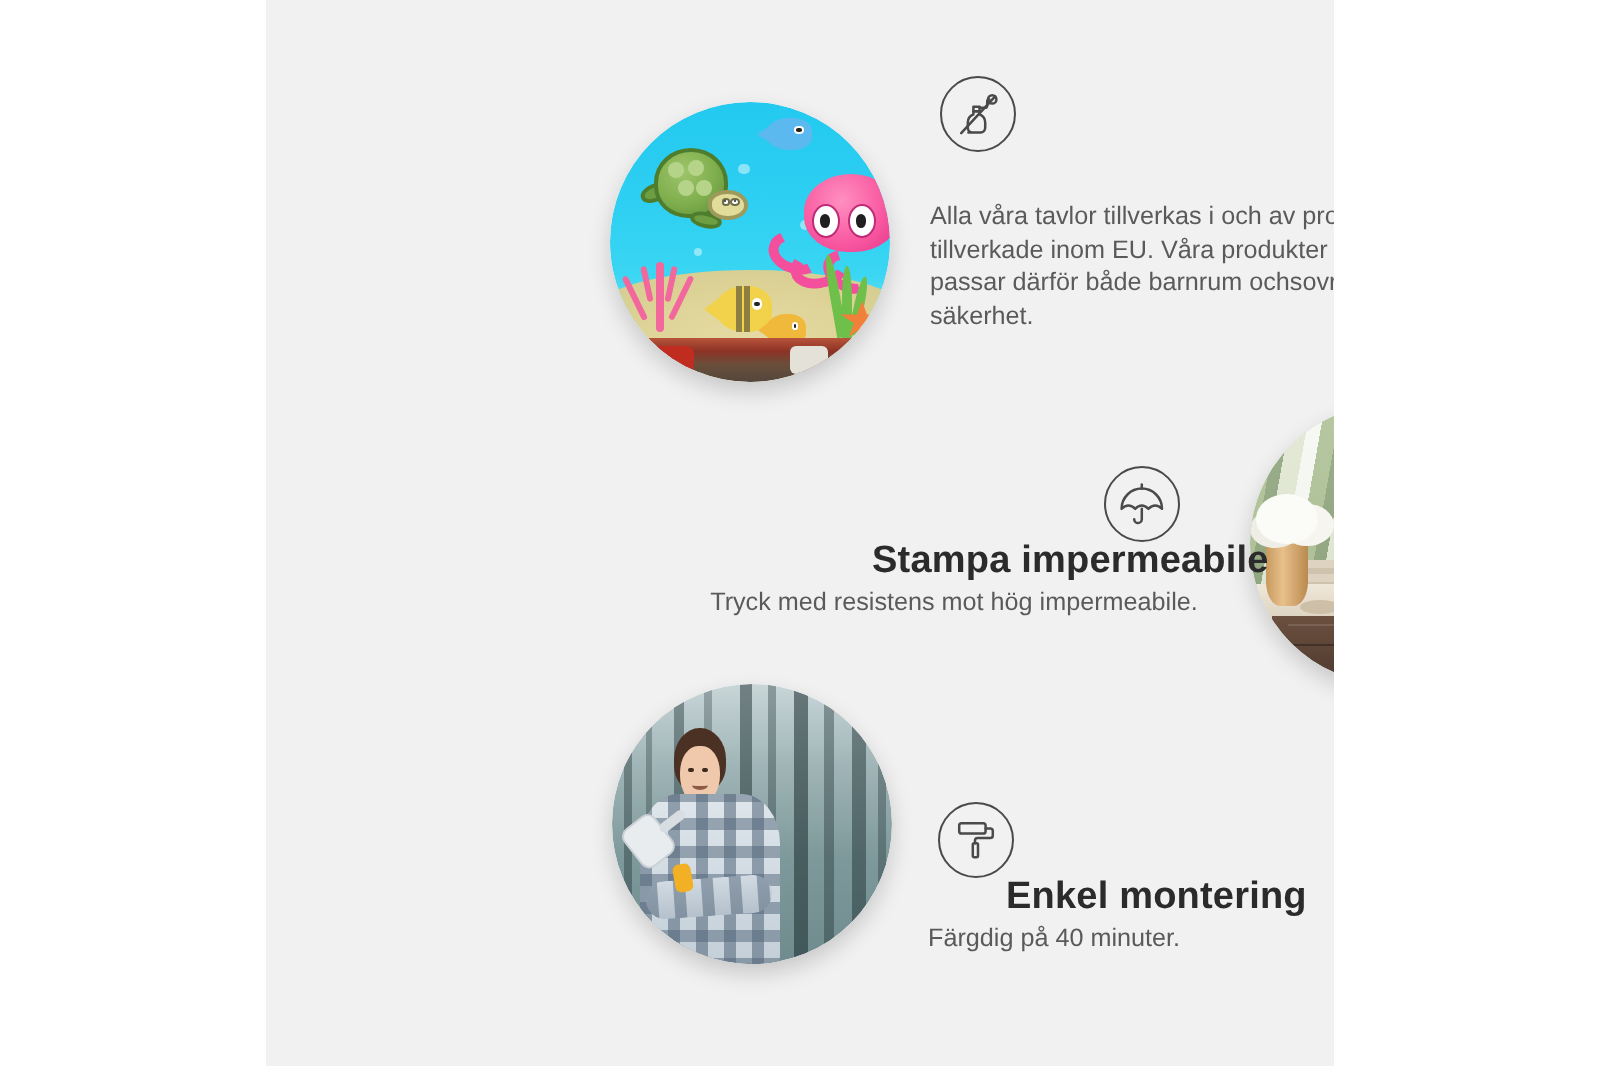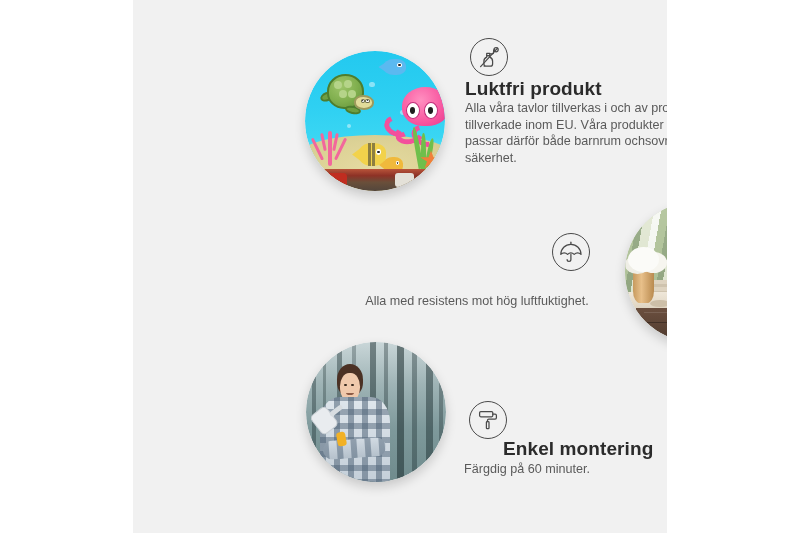--- a/index.html
+++ b/index.html
@@ -409,21 +409,20 @@
       <svg width="24" height="24" viewBox="0 0 24 24" fill="none" stroke="#4a4a4a" stroke-width="1.25" stroke-linecap="round" stroke-linejoin="round">
         <path d="M7.2 21.2h6.1c1.3 0 2.3-1 2.3-2.3v-2.6c0-1.8-1.1-3.4-2.8-4.1v-1.6H9.7v1.6c-1.7.7-2.8 2.3-2.8 4.1v2.6c0 1.3 1 2.3 2.3 2.3z"></path>
         <path d="M9.7 10.6h3.1V8.4H9.7z"></path>
         <path d="M12.8 8.9h2.6c.7 0 1.2-.5 1.2-1.2V5.8"></path>
         <circle cx="19.1" cy="4.7" r="2.1"></circle>
         <path d="M16.6 5.8c0-.6.5-1.1 1.1-1.1"></path>
         <line x1="3.6" y1="21.6" x2="20.6" y2="3.2"></line>
       </svg>
     </div>
 
-    <div class="feat-title" id="title-1">Luktfri produkt</div>
 
     <div class="feat-body" id="body-1">Alla våra tavlor tillverkas i och av produkter som är tillverkade inom EU. Våra produkter är luktfria och passar därför både barnrum ochsovrum. 100% säkerhet.</div>
 
     <div class="photo-circle" id="photo-bath">
       <div class="photo-inner">
         <div class="bath-bg"></div>
         <div class="bath-wall"></div>
 
         <div class="bath-splash"></div>
         <div class="bath-counter"></div>
@@ -439,22 +438,23 @@
     </div>
 
     <div class="icon-circle" id="icon-2">
       <svg width="24" height="22" viewBox="0 0 24 22" fill="none" stroke="#4a4a4a" stroke-width="1.25" stroke-linecap="round" stroke-linejoin="round">
         <path d="M1.8 13.4C1.8 7.8 6.3 3.3 11.9 3.3S22 7.8 22 13.4c-1.1-1.1-2.2-1.6-3.4-1.6s-2.3.5-3.4 1.6c-1.1-1.1-2.2-1.6-3.3-1.6s-2.2.5-3.3 1.6C7.5 12.3 6.4 11.8 5.2 11.8s-2.3.5-3.4 1.6z"></path>
         <line x1="11.9" y1="3.3" x2="11.9" y2="1.2"></line>
         <path d="M11.9 13.4v5.2c0 1.1-.9 1.9-1.9 1.9s-1.9-.9-1.9-1.9"></path>
       </svg>
     </div>
 
-
-    <div class="feat-body" id="body-2">Alla med resistens mot hög luftfuktighet.</div>
+    <div class="feat-title" id="title-2">Stampa impermeabile</div>
+
+    <div class="feat-body" id="body-2">Tryck med resistens mot hög impermeabile.</div>
 
     <div class="photo-circle" id="photo-painter">
       <div class="photo-inner">
         <div class="for-bg"></div>
         <div class="trees">
           <span></span>
             <span></span>
             <span></span>
             <span></span>
             <span></span>
@@ -485,16 +485,16 @@
     <div class="icon-circle" id="icon-3">
       <svg width="24" height="24" viewBox="0 0 24 24" fill="none" stroke="#4a4a4a" stroke-width="1.25" stroke-linecap="round" stroke-linejoin="round">
         <rect x="3.6" y="3.6" width="13.2" height="5.2" rx="1.2"></rect>
         <path d="M16.8 6.2h2.3c.8 0 1.3.6 1.3 1.3v2.2c0 .8-.6 1.3-1.3 1.3h-6.3c-.8 0-1.3.6-1.3 1.3v1.3"></path>
         <rect x="10.4" y="13.6" width="2.6" height="7" rx="0.7"></rect>
       </svg>
     </div>
 
     <div class="feat-title" id="title-3">Enkel montering</div>
 
-    <div class="feat-body" id="body-3">Färgdig på 60 minuter.</div>
+    <div class="feat-body" id="body-3">Färgdig på 40 minuter.</div>
 
   </div>
 </div>
 
 </body></html>

